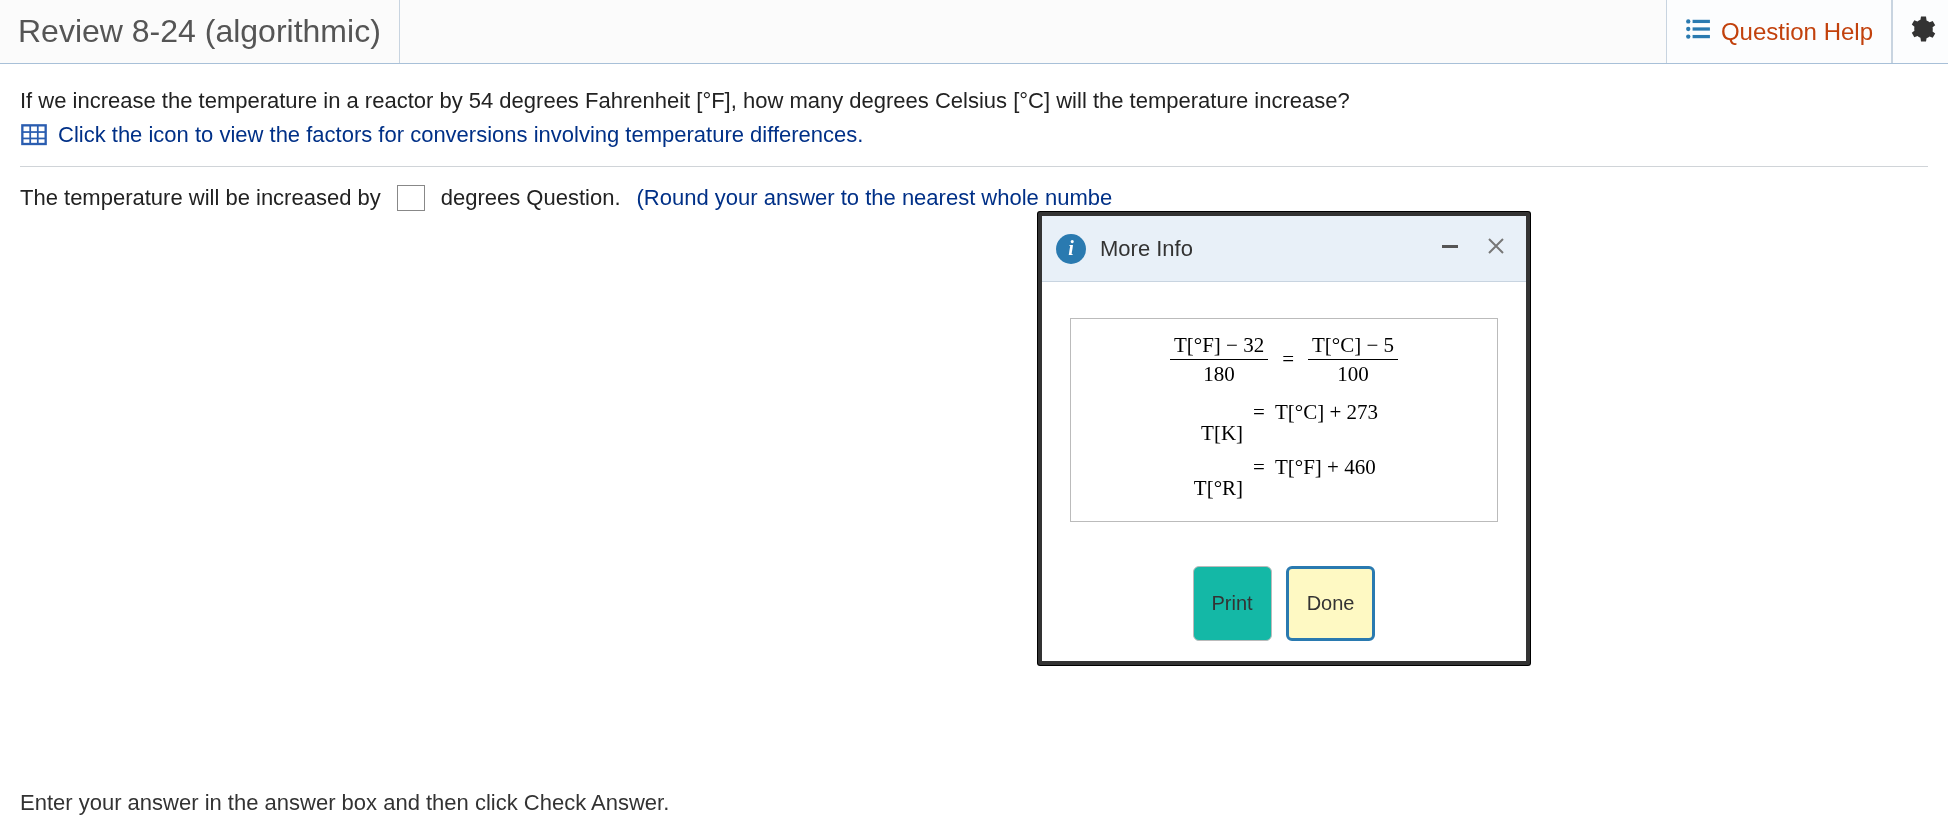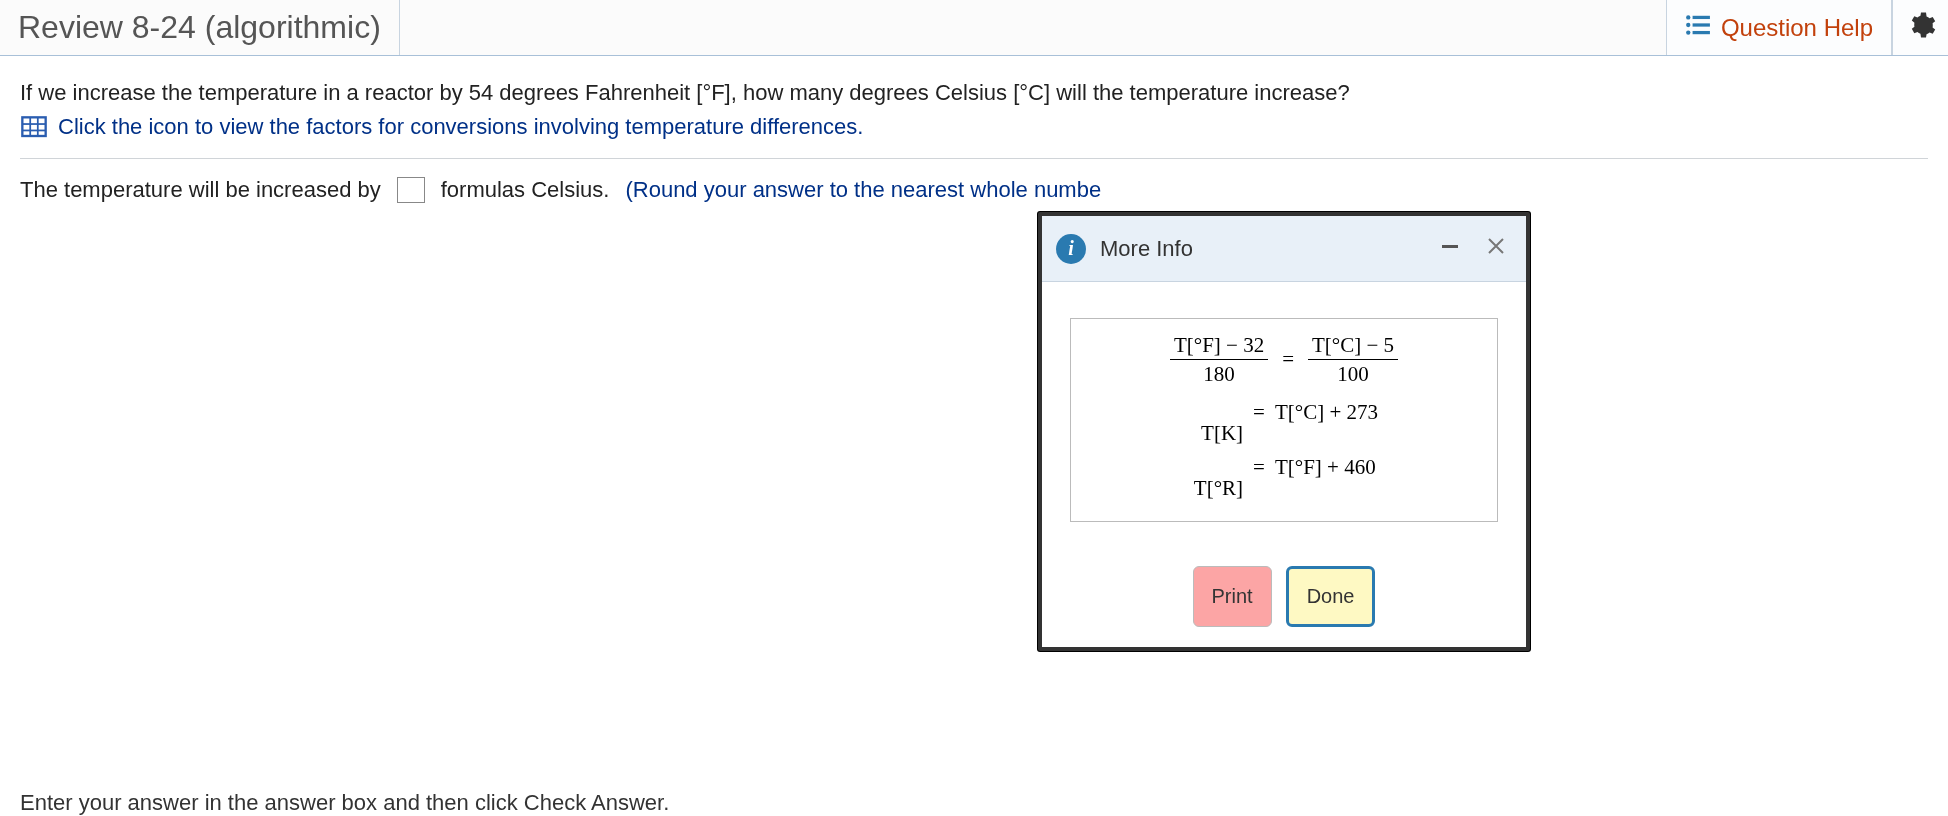--- a/index.html
+++ b/index.html
@@ -13,21 +13,21 @@
     overflow: hidden;
     position: relative;
   }
   .title-bar {
     display: flex;
     justify-content: space-between;
     align-items: stretch;
     border-bottom: 1px solid #a8c0d8;
     background: #fbfbfb;
     padding: 0;
-    height: 56px;
+    height: 64px;
   }
   .title-text {
     font-size: 32px;
     color: #555;
     padding: 8px 18px;
     border-right: 1px solid #c8d4e0;
     display: flex;
     align-items: center;
     flex: 0 0 auto;
   }
@@ -194,23 +194,23 @@
   .eq-row .rhs { text-align: left; min-width: 120px; }
 
   .popup-buttons {
     display: flex;
     justify-content: center;
     gap: 14px;
     padding: 24px 0 20px 0;
   }
   .btn {
     border: 1px solid #bbb;
-    background: #fca5a5;
+    background: #14b8a6;
     border-radius: 6px;
-    padding: 18px 18px;
+    padding: 25px 18px;
     font-size: 20px;
     color: #333;
     cursor: pointer;
   }
   .btn.primary {
     border: 3px solid #2a7ab0;
     background: #fef9c3;
     padding: 6px 18px;
   }
 </style>
@@ -267,21 +267,21 @@
       </svg>
     </span>
     <span class="ref-label">Click the icon to view the factors for conversions involving temperature differences.</span>
   </div>
 
   <div class="divider"></div>
 
   <div class="answer-row">
     <span>The temperature will be increased by</span>
     <input class="answer-input" type="text" style="">
-    <span>formulas Celsius.</span>
+    <span>degrees Question.</span>
     <span class="hint">(Round your answer to the nearest whole numbe</span>
   </div>
 </div>
 
 <div class="footer-text">Enter your answer in the answer box and then click Check Answer.</div>
 
 <div class="popup">
   <div class="popup-header">
     <div class="info-icon">i</div>
     <div class="popup-title">More Info</div>

